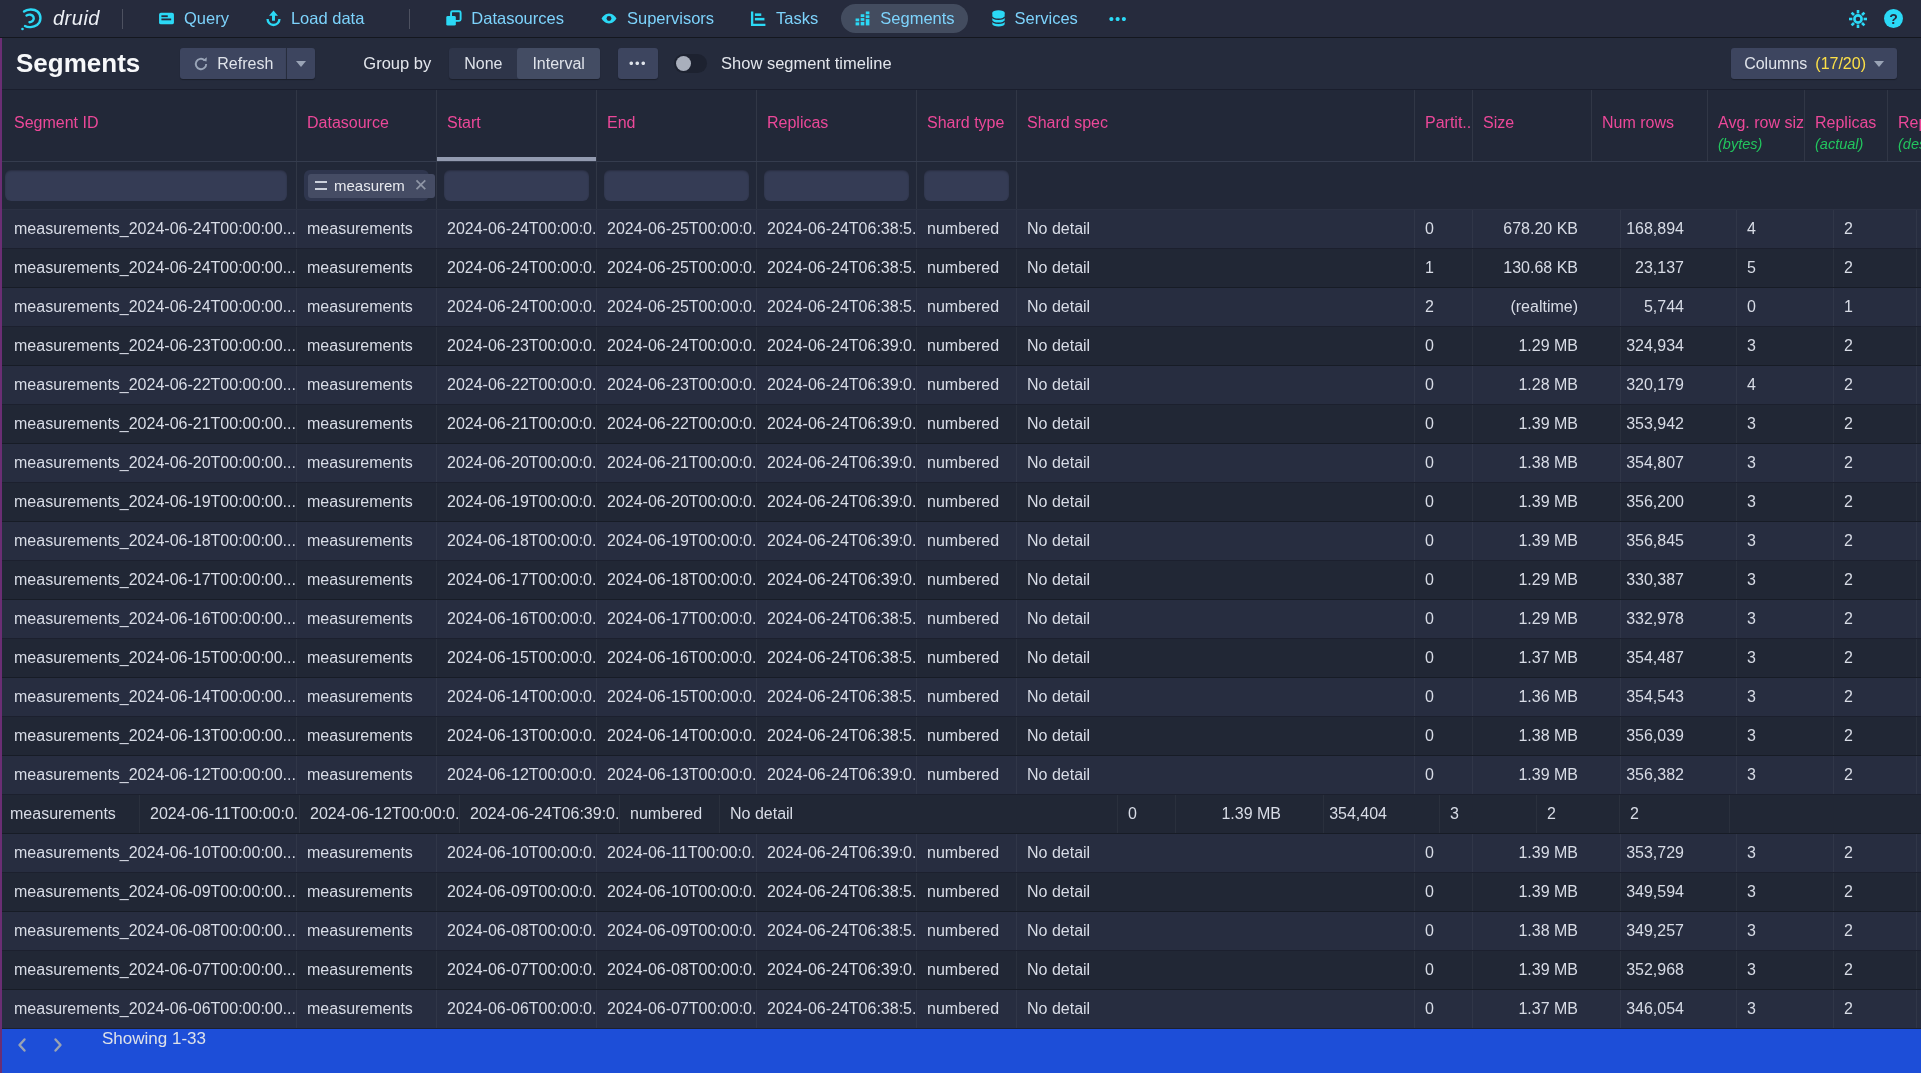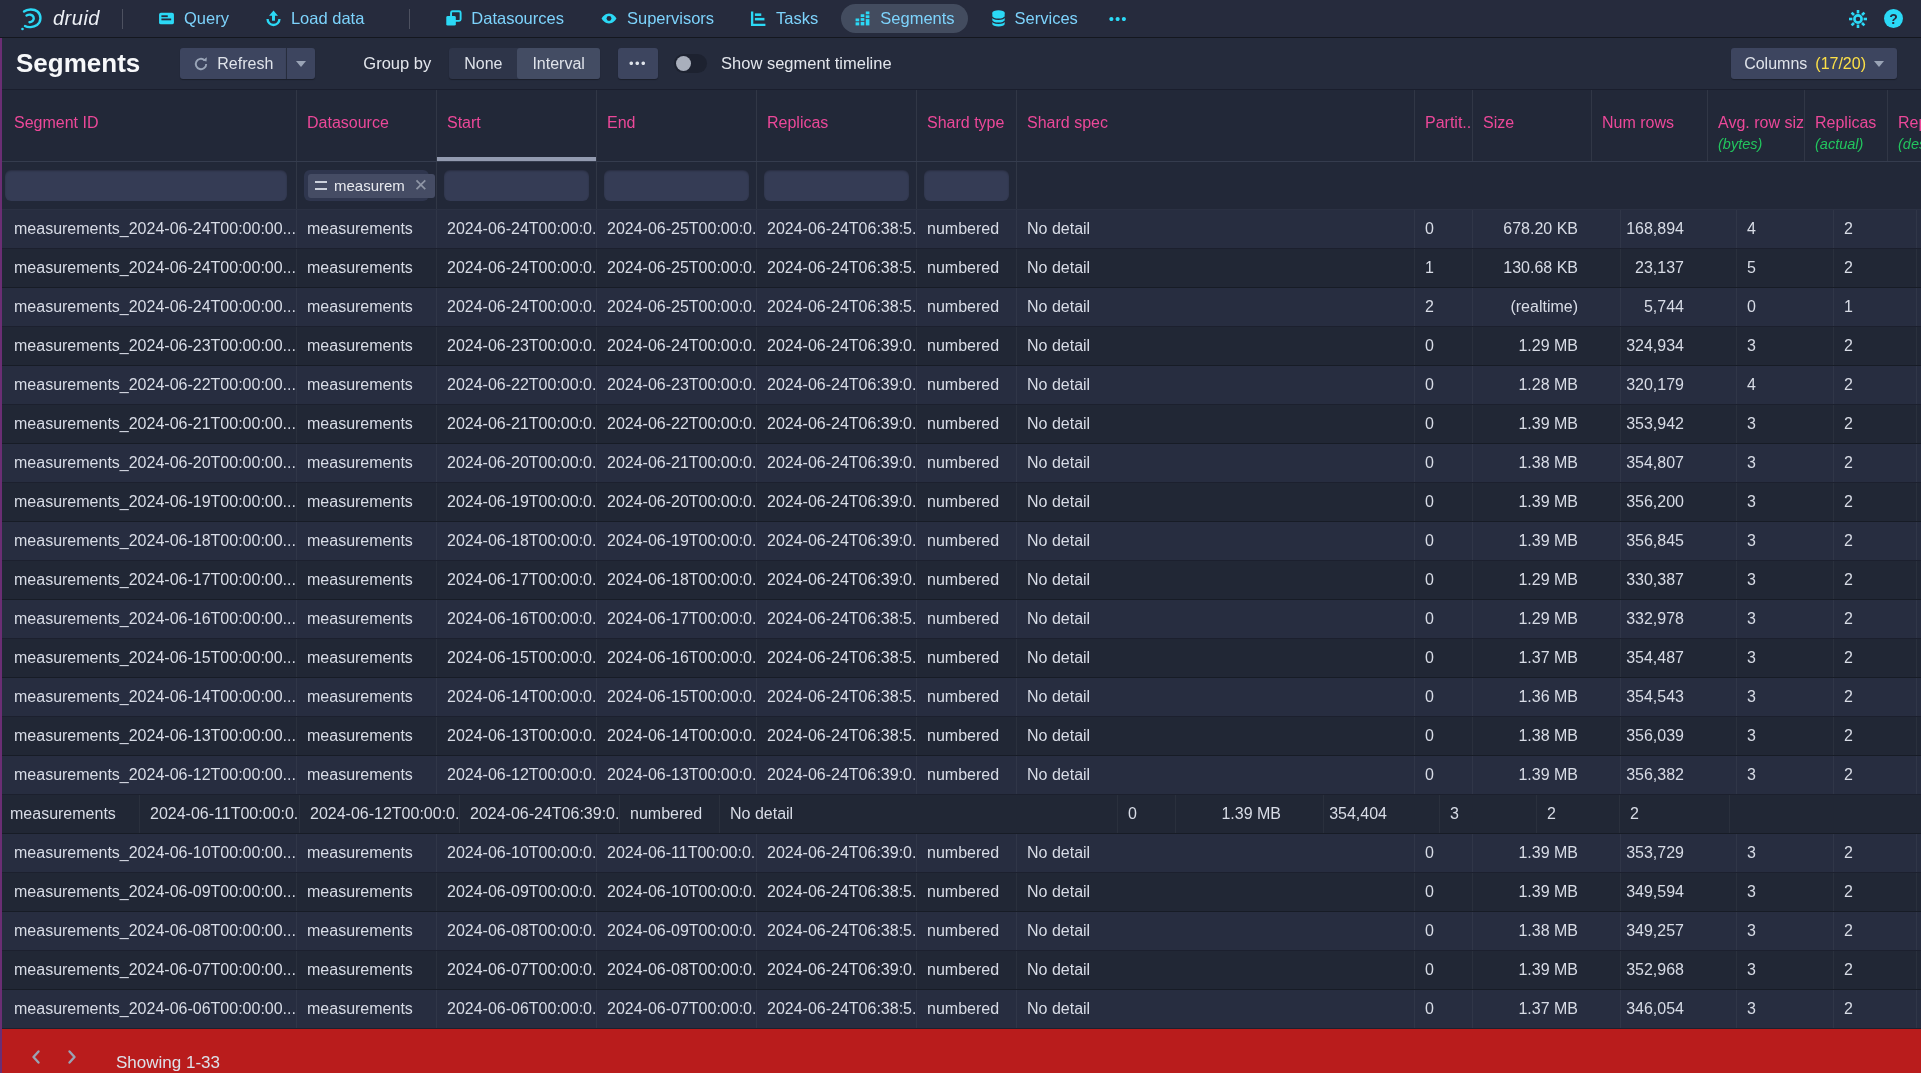--- a/index.html
+++ b/index.html
@@ -118,21 +118,21 @@
   .col-7 { width:58px;  }
   .col-8 { width:119px; }
   .col-9 { width:116px; }
   .col-10 { width:97px; }
   .col-11 { width:83px; }
   .col-12 { width:110px; }
   .td.col-8 { justify-content:flex-end; padding-right:42px;margin-left:29px; }
   .td.col-9 { justify-content:flex-end; padding-right:52px; }
 
   
-  .pagination { flex:1; display:flex; align-items:flex-end; padding:0 20px; gap:4px; background:#b91c1c; }
+  .pagination { flex:1; display:flex; align-items:flex-start; padding:0 6px; gap:4px; background:#1d4ed8; }
   .page-btn { background:transparent; border:none; width:32px; height:32px; display:flex; align-items:center; justify-content:center; cursor:pointer; border-radius:3px; }
   .page-label { margin-left:24px; font-size:17px; color:#dde1e9; }
 
   .left-stripe { position:absolute; left:0; top:38px; bottom:0; width:2px; background:#6b2e74; z-index:5; }
 </style>
 </head>
 <body>
 
 <div class="app">
 

